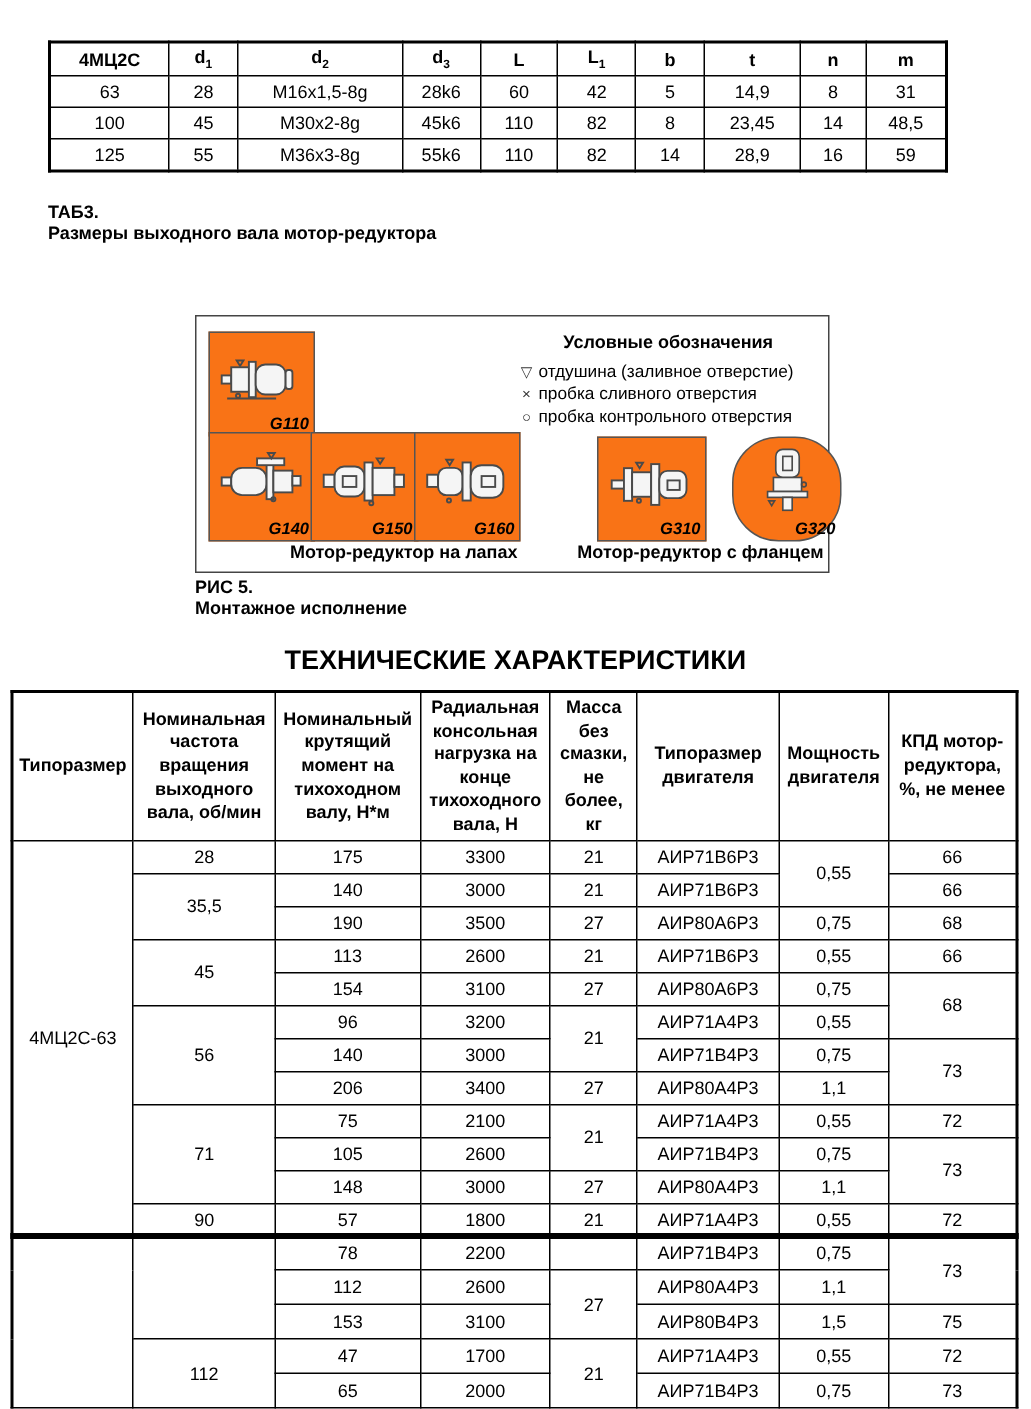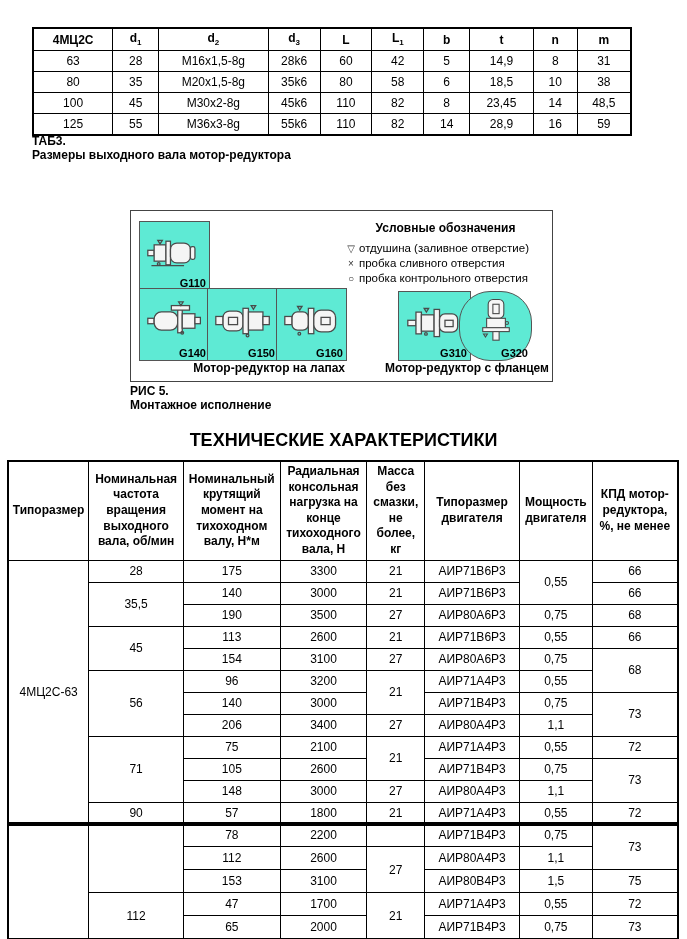--- a/index.html
+++ b/index.html
@@ -17,21 +17,21 @@
 
   
   .top-table-wrap{position:absolute;left:32px;top:27px;width:600px;}
   .top-table-wrap th{height:19px;}
   .top-table-wrap td{height:18px;}
 
   .caption{position:absolute;text-align:left;font-weight:bold;font-size:12px;line-height:14px;}
 
   
   .fig-box{position:absolute;left:130px;top:210px;width:421px;height:170px;border:1px solid #444;background:#fff;}
-  .fcell{position:absolute;border:1px solid #555;background:#5eead4;}
+  .fcell{position:absolute;border:1px solid #555;background:#f97316;font-style:italic;}
   .fcell .flabel{position:absolute;right:3px;bottom:1px;font-weight:bold;font-size:11px;}
   .fcell svg{position:absolute;left:50%;top:45%;transform:translate(-50%,-50%);}
   .fcaption{position:absolute;top:150px;text-align:right;font-weight:bold;font-size:12px;}
   .legend{position:absolute;left:212px;top:10px;width:205px;}
   .legend-title{font-weight:bold;font-size:12px;text-align:center;margin-bottom:7px;}
   .legend-row{display:flex;align-items:center;margin-bottom:3px;}
   .legend-sym{width:16px;text-align:center;font-size:10px;color:#333;flex:none;}
   .legend-text{font-size:11.5px;}
 
   
@@ -83,32 +83,20 @@
           <td>M16x1,5-8g</td>
           <td>28k6</td>
           <td>60</td>
           <td>42</td>
           <td>5</td>
           <td>14,9</td>
           <td>8</td>
           <td>31</td>
         </tr>
         <tr>
-          <td>80</td>
-          <td>35</td>
-          <td>M20x1,5-8g</td>
-          <td>35k6</td>
-          <td>80</td>
-          <td>58</td>
-          <td>6</td>
-          <td>18,5</td>
-          <td>10</td>
-          <td>38</td>
-        </tr>
-        <tr>
           <td>100</td>
           <td>45</td>
           <td>M30x2-8g</td>
           <td>45k6</td>
           <td>110</td>
           <td>82</td>
           <td>8</td>
           <td>23,45</td>
           <td>14</td>
           <td>48,5</td>
@@ -213,21 +201,21 @@
       <rect class="icon-stroke" x="17" y="13" width="14" height="18"></rect>
       <rect class="icon-stroke" x="31" y="7" width="6" height="30"></rect>
       <rect class="icon-stroke" x="37" y="12" width="20" height="20" rx="6"></rect>
       <rect class="icon-stroke" x="43" y="19" width="9" height="7"></rect>
       <circle class="icon-line" cx="22" cy="34" r="1.5"></circle>
       <path class="icon-line" d="M20 6 h5 l-2.5 4 z"></path>
     </svg>
     <span class="flabel">G310</span>
   </div>
 
-  <div class="fcell" style="left:328px;top:80px;width:71px;height:68px;border-radius:31px;">
+  <div class="fcell" style="left:357px;top:80px;width:71px;height:68px;border-radius:31px;">
     <svg width="36" height="50" viewBox="0 0 46 64">
       <rect class="icon-stroke" x="13" y="2" width="20" height="24" rx="6"></rect>
       <rect class="icon-stroke" x="19" y="8" width="8" height="12"></rect>
       <rect class="icon-stroke" x="11" y="26" width="24" height="12"></rect>
       <rect class="icon-stroke" x="6" y="38" width="34" height="5"></rect>
       <rect class="icon-stroke" x="19" y="43" width="8" height="11"></rect>
       <circle class="icon-line" cx="37" cy="32" r="2"></circle>
       <path class="icon-line" d="M7 46 h5 l-2.5 4 z"></path>
     </svg>
     <span class="flabel">G320</span>

